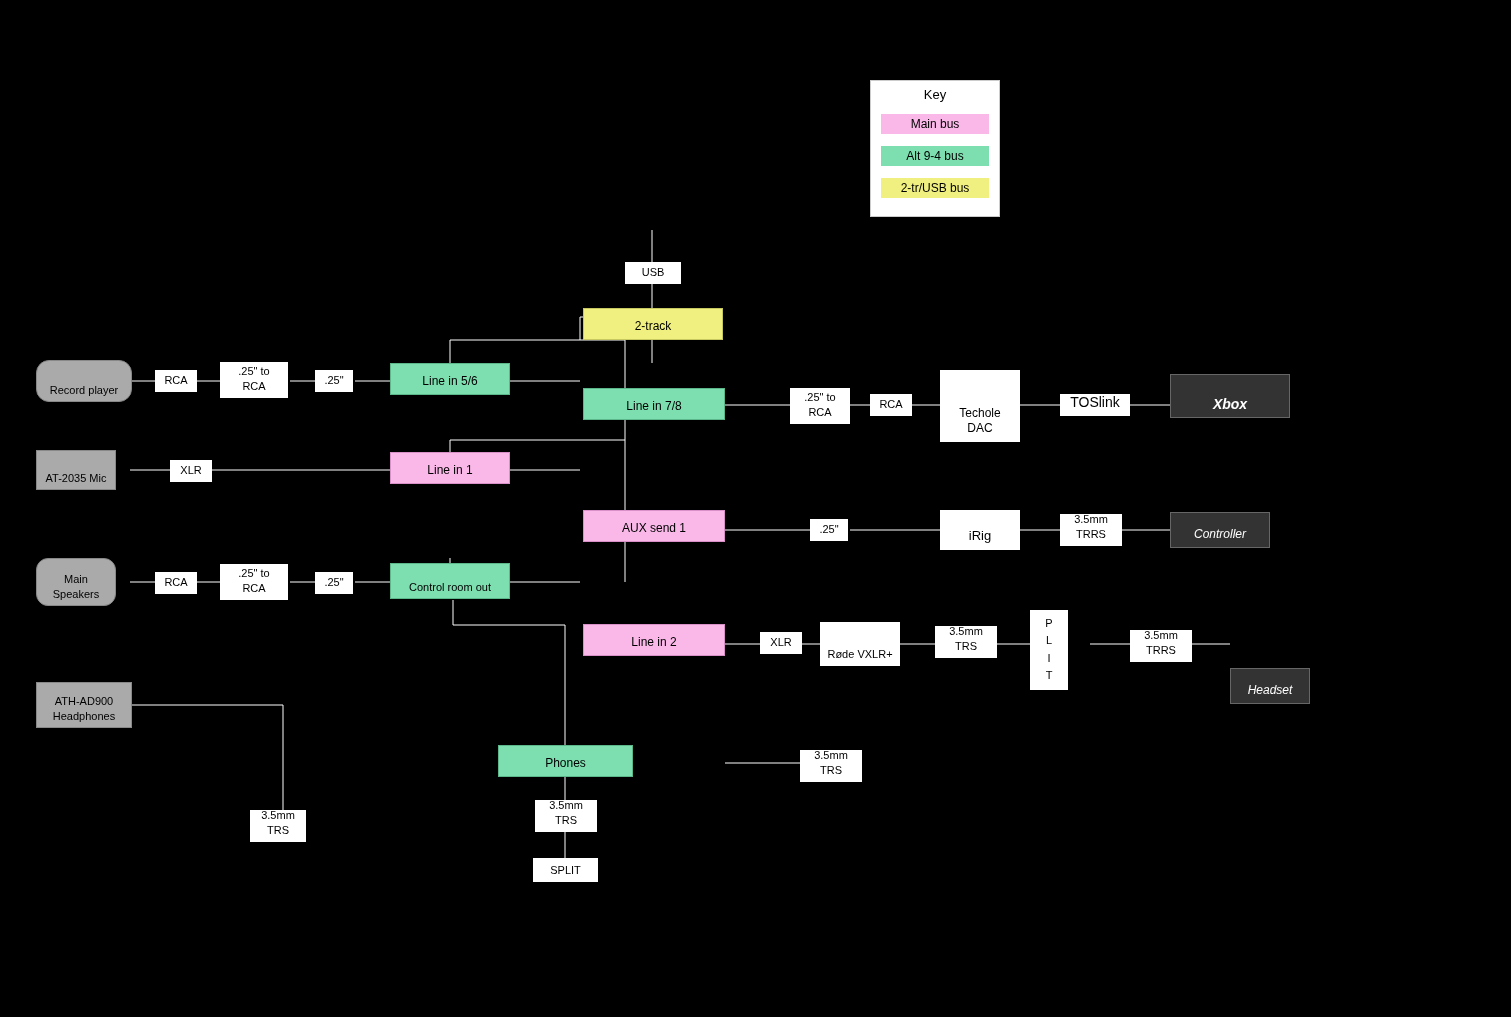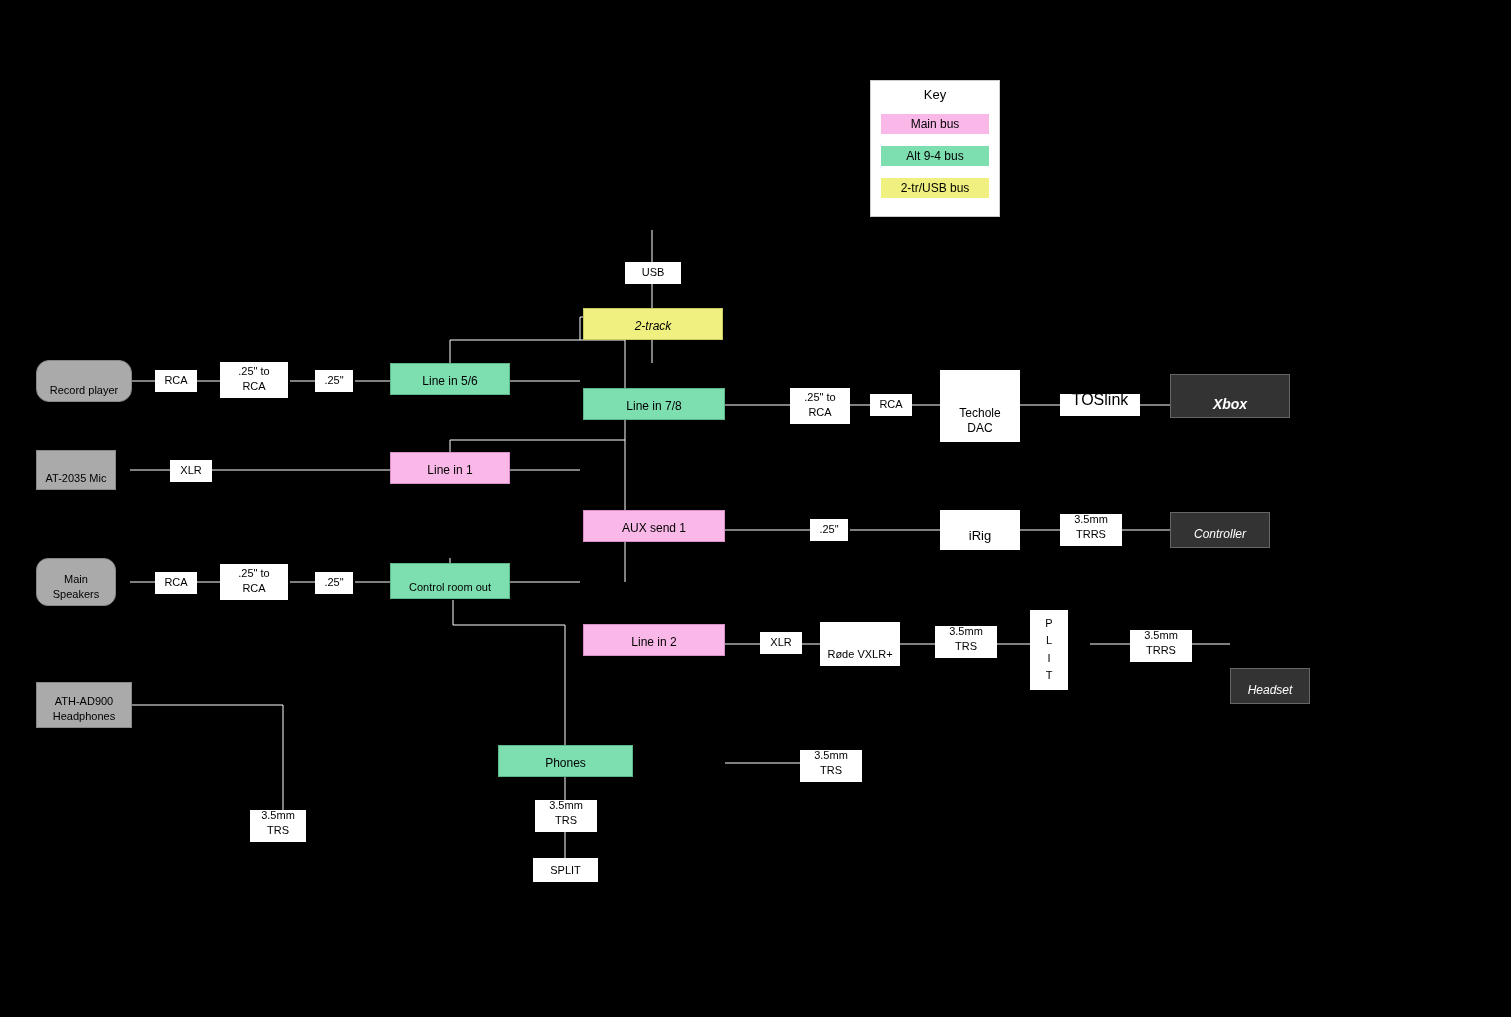--- a/index.html
+++ b/index.html
@@ -44,21 +44,20 @@
     }
     .box-pink {
       background: #f9b8e8;
       color: #000;
       border: 1px solid #d990c8;
     }
     .box-yellow {
       background: #f0f080;
       color: #000;
       border: 1px solid #c8c860;
-      font-style: italic;
     }
     .box-dark {
       background: #333;
       color: #fff;
       border: 1px solid #666;
       font-style: italic;
     }
     
     .lines-svg {
       position: absolute;
@@ -284,21 +283,21 @@
 
   <div class="box box-white" style="left:870px; top:394px; width:42px; height:22px; font-size:11px; color:#000;">
     <span>RCA</span>
   </div>
 
   <div class="box box-white" style="left:940px; top:370px; width:80px; height:72px; font-size:12px; color:#000;">
     <span>Techole
 DAC</span>
   </div>
 
-  <div class="box box-white" style="left:1060px; top:394px; width:80px; height:22px; font-size:16px; color:#000;">
+  <div class="box box-white" style="left:1060px; top:394px; width:70px; height:22px; font-size:14px; color:#000;">
     <span>TOSlink</span>
   </div>
 
   <div class="box box-dark" style="left:1170px; top:374px; width:120px; height:44px; font-size:14px; font-weight:bold;">
     <span>Xbox</span>
   </div>
 
   <div class="box box-white" style="left:810px; top:519px; width:38px; height:22px; font-size:11px; color:#000;">
     <span>.25"</span>
   </div>

